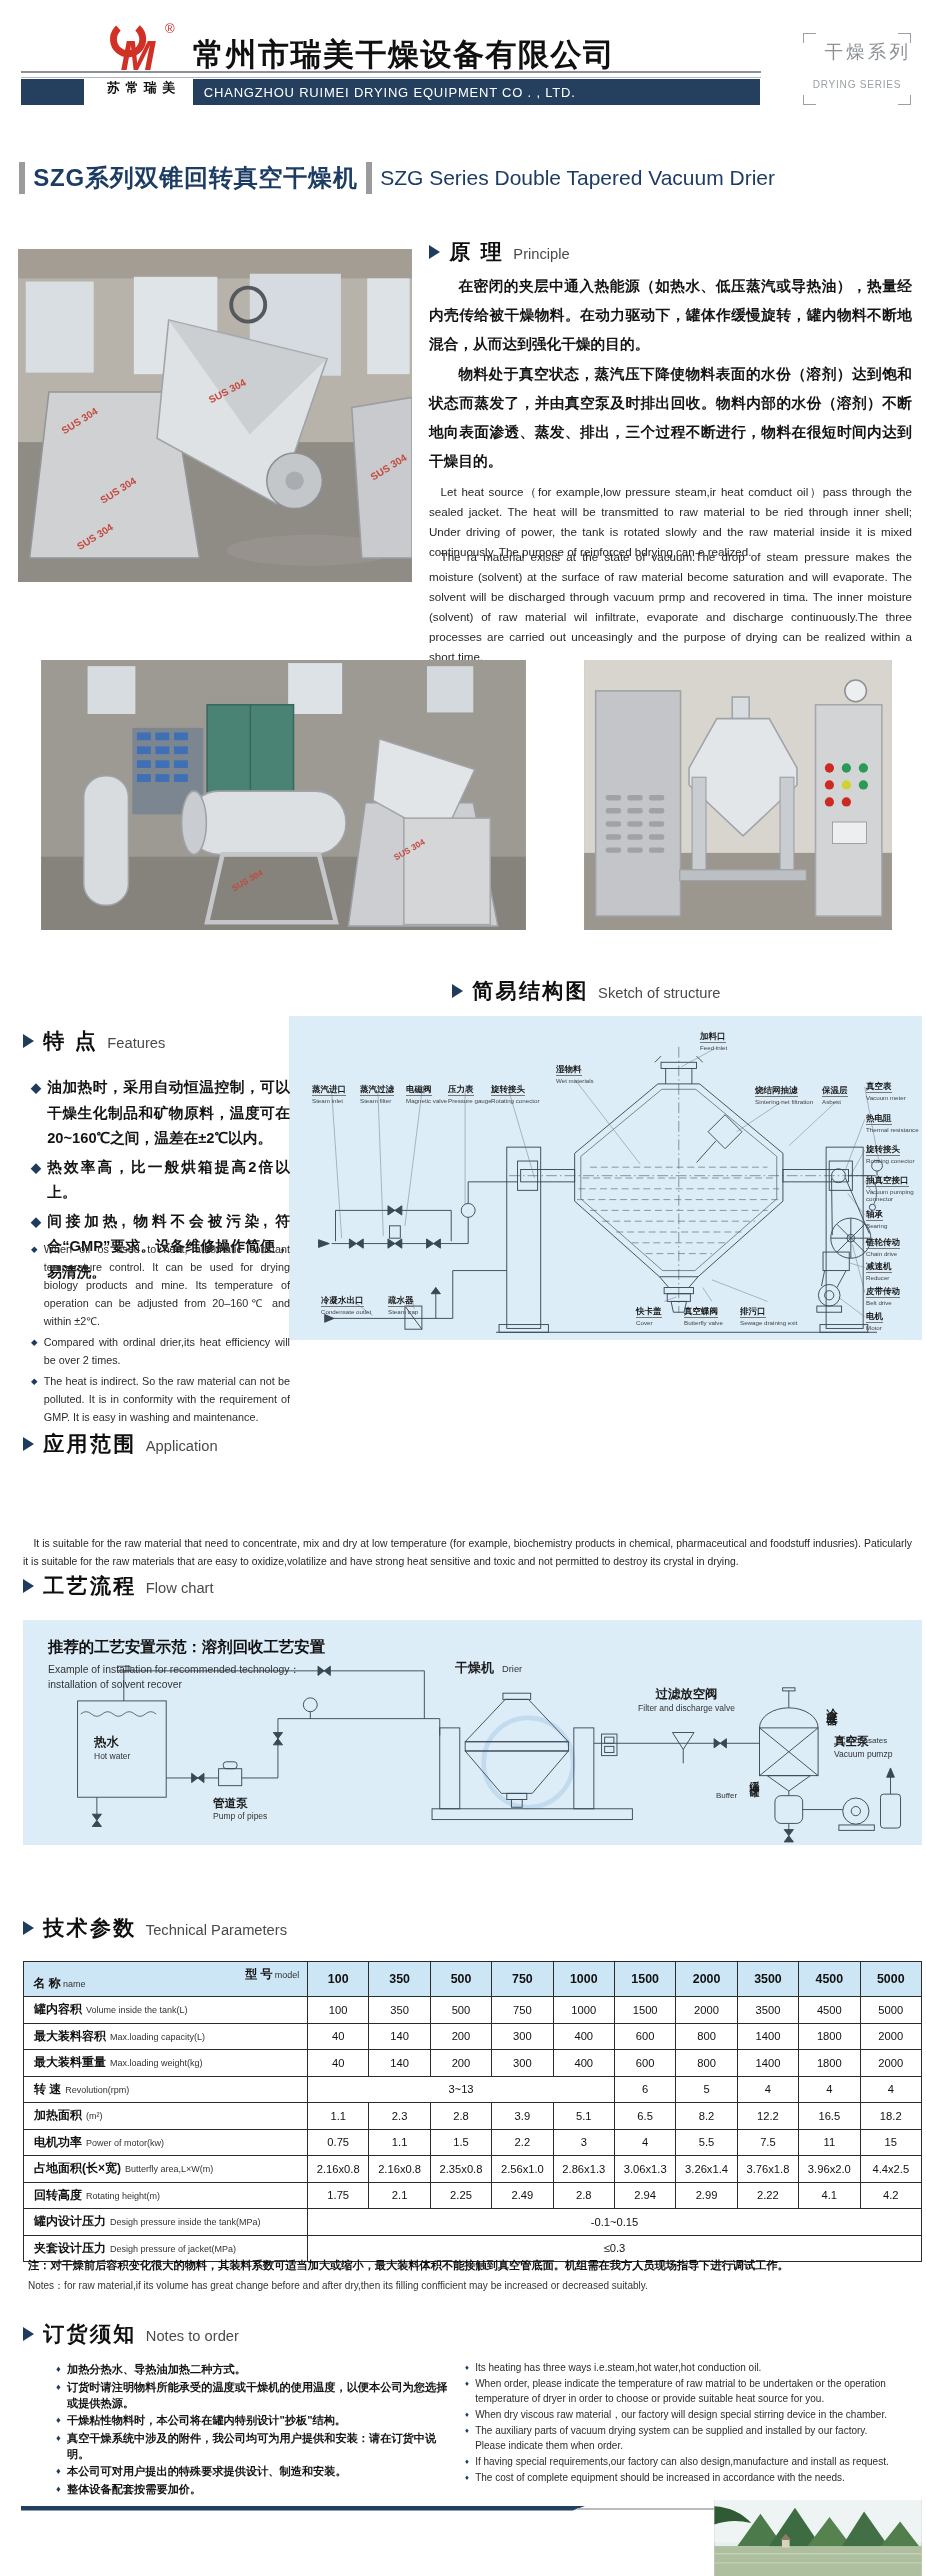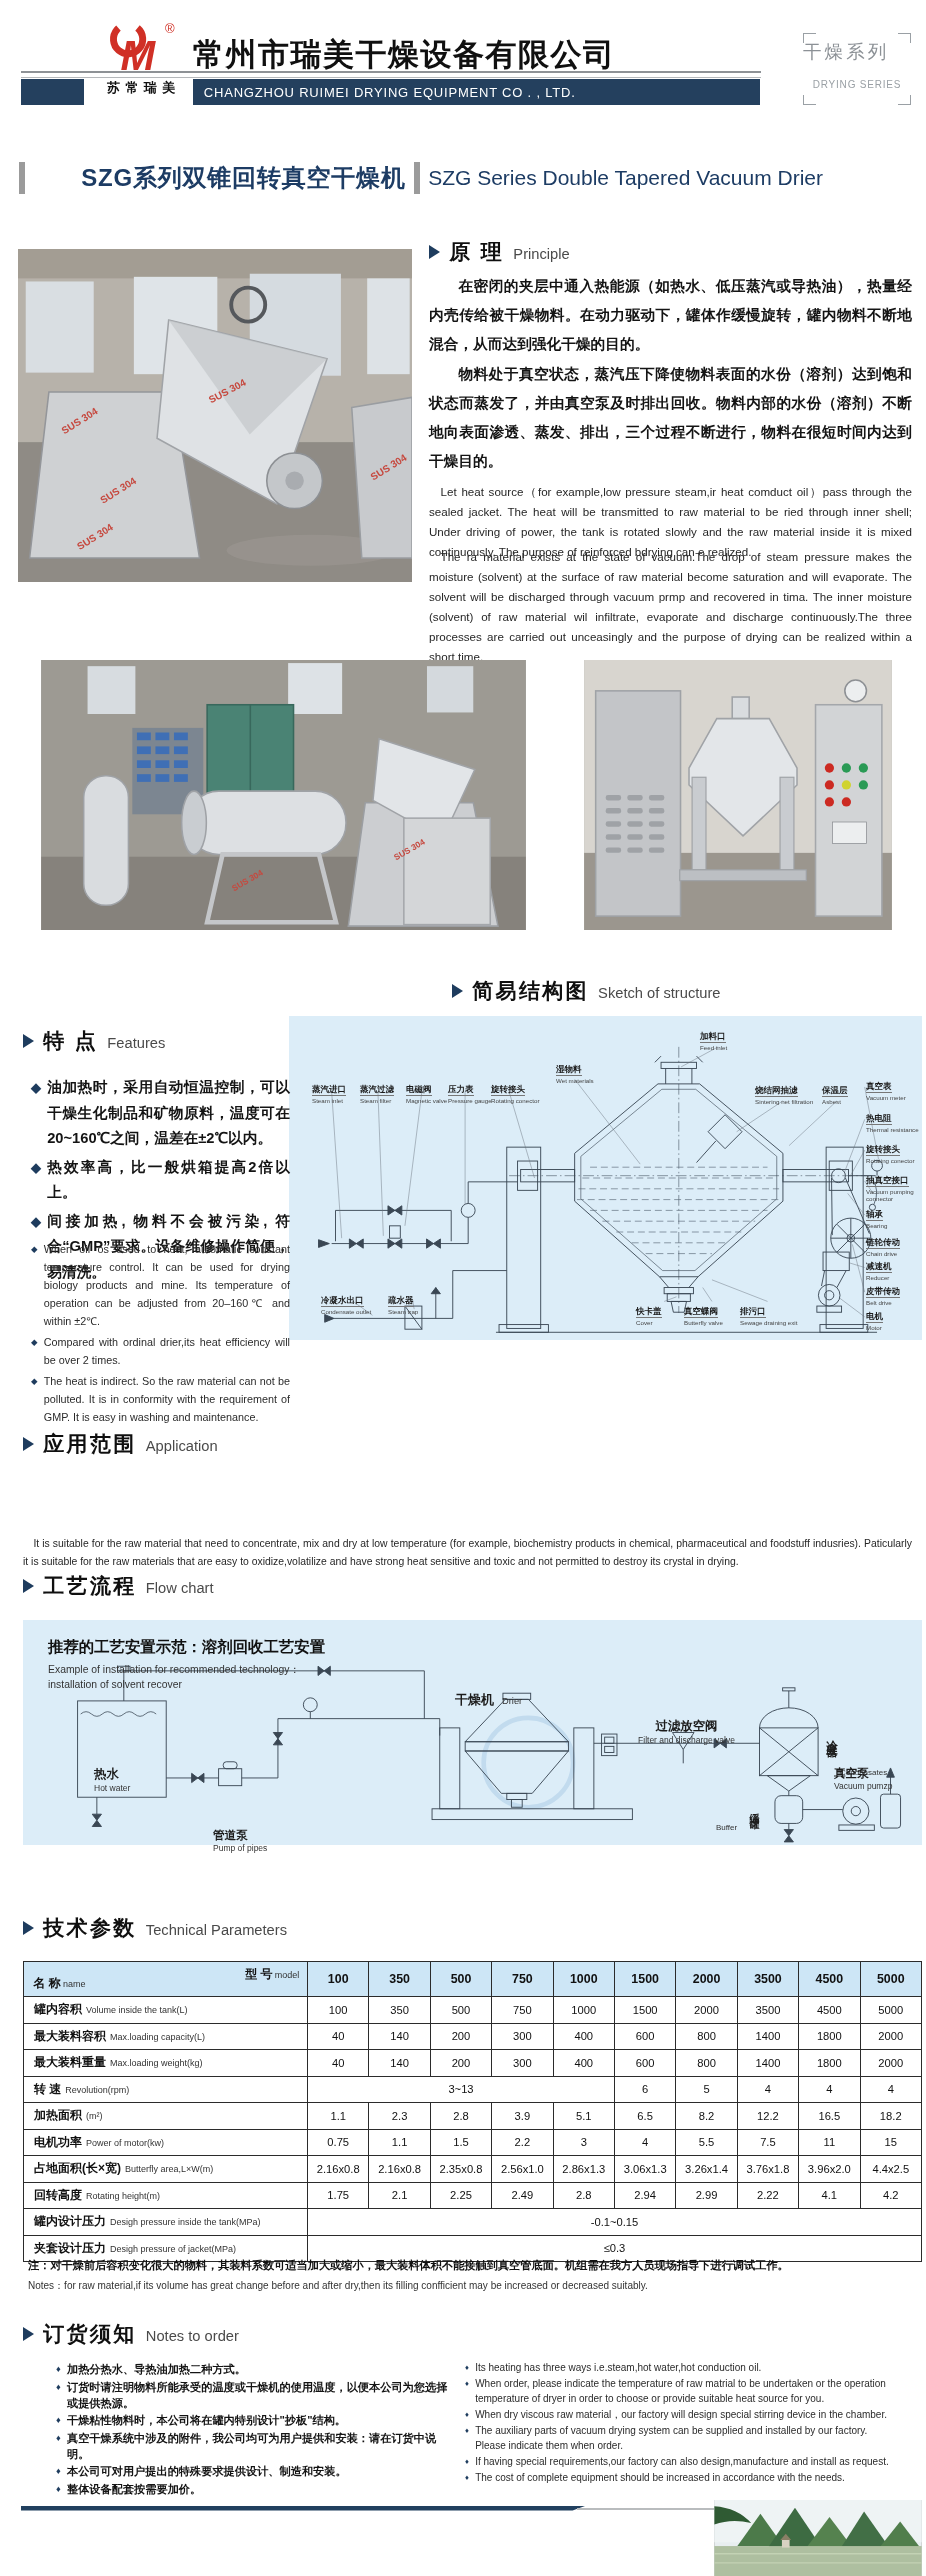--- a/index.html
+++ b/index.html
@@ -16,28 +16,28 @@
             border-top:2.3px solid #8e9296;border-bottom:0.8px solid #b5b8bb;}
   .hdr-block{position:absolute;left:21px;top:79px;width:63px;height:26px;background:#24405e;}
   .hdr-bar{position:absolute;left:193px;top:79px;width:567px;height:26px;background:#24405e;
            color:#fff;font-size:13px;letter-spacing:0.8px;display:flex;align-items:center;padding-left:10.8px;box-sizing:border-box;}
   .series{position:absolute;left:803px;top:28px;width:108px;height:77px;}
   .series .corner{position:absolute;width:12.4px;height:9.3px;}
   .series .c-tl{left:0;top:4.6px;border-left:1.5px solid #9aa0a5;border-top:1.5px solid #9aa0a5;}
   .series .c-tr{right:0;top:4.6px;border-right:1.5px solid #9aa0a5;border-top:1.5px solid #9aa0a5;}
   .series .c-bl{left:0;bottom:0;border-left:1.5px solid #9aa0a5;border-bottom:1.5px solid #9aa0a5;}
   .series .c-br{right:0;bottom:0;border-right:1.5px solid #9aa0a5;border-bottom:1.5px solid #9aa0a5;}
-  .series-cn{position:absolute;left:0;top:10.8px;width:108px;text-align:left;font-size:18.5px;
+  .series-cn{position:absolute;left:0;top:10.8px;width:108px;text-align:right;font-size:18.5px;
              letter-spacing:3.1px;color:#8c9196;}
   .series-en{position:absolute;left:0;top:51px;width:108px;text-align:center;font-size:10px;
              letter-spacing:0.8px;color:#9aa0a5;}
   
   .title-row{position:absolute;left:19.3px;top:162px;display:flex;align-items:center;gap:8.5px;}
   .tbar{width:5.4px;height:32px;background:#9b9b9b;}
-  .title-cn{font-size:24px;font-weight:bold;color:#1d3c64;letter-spacing:0.8px;margin-left:48px;}
+  .title-cn{font-size:24px;font-weight:bold;color:#1d3c64;letter-spacing:0.8px;}
   .title-en{font-size:21px;color:#1d3c64;}
   
   .sec-head{position:absolute;display:flex;align-items:center;gap:9.3px;}
   .tri{width:0;height:0;border-left:11.6px solid #1e3c5e;border-top:7.7px solid transparent;
        border-bottom:7.7px solid transparent;}
   .h-cn{font-size:21px;font-weight:bold;color:#0f0f0f;letter-spacing:2.3px;}
   .h-en{font-size:14.7px;color:#4a4a4a;position:relative;top:1.5px;}
   
   .cnp{font-size:14.7px;font-weight:600;color:#141414;line-height:29px;text-align:justify;text-indent:2em;}
   .enp{font-size:11.6px;color:#262626;line-height:20px;text-align:justify;text-indent:1em;}
@@ -50,21 +50,21 @@
   .feat-cn .feat-item{font-size:14.7px;font-weight:600;line-height:25.5px;color:#141414;text-align:justify;}
   .feat-cn .dia{font-size:13px;line-height:25.5px;}
   .feat-en .feat-item{font-size:10.8px;line-height:18px;color:#2b2b2b;text-align:justify;}
   .feat-en .dia{font-size:8.5px;line-height:18px;}
   
   .bluebox{position:absolute;background:#dcedf8;}
   .sk-lbl{position:absolute;width:60px;}
   .sk-lbl .cn{display:inline-block;font-size:8.5px;font-weight:bold;color:#1c1c1c;line-height:9.3px;
               border-bottom:0.8px solid #777;padding-bottom:0.8px;}
   .sk-lbl .en{display:block;font-size:6.2px;color:#444;line-height:7px;margin-top:0.8px;}
-  .fl-lbl{position:absolute;margin-top:32px;}
+  .fl-lbl{position:absolute;}
   .fl-lbl .cn{font-size:12.4px;font-weight:bold;color:#1c1c1c;}
   .fl-lbl .en{display:block;font-size:8.5px;color:#333;}
   .fl-title-cn{position:absolute;left:25px;top:17px;font-size:15.4px;font-weight:bold;color:#111;}
   .fl-title-en{position:absolute;left:25px;top:42px;font-size:10.4px;color:#333;line-height:15.4px;white-space:pre-line;}
   .vtext{writing-mode:vertical-rl;letter-spacing:3.1px;}
   
   .ptable{position:absolute;left:23px;top:1961px;border-collapse:collapse;table-layout:fixed;width:899px;}
   .ptable td{border:1.2px solid #2b2b2b;text-align:center;font-size:11.2px;color:#111;height:25.5px;padding:0 1.5px;}
   .ptable thead td{background:#cde6f6;font-weight:bold;font-size:12.4px;height:34px;}
   .ptable td.rowhead{text-align:left;padding-left:10px;}

